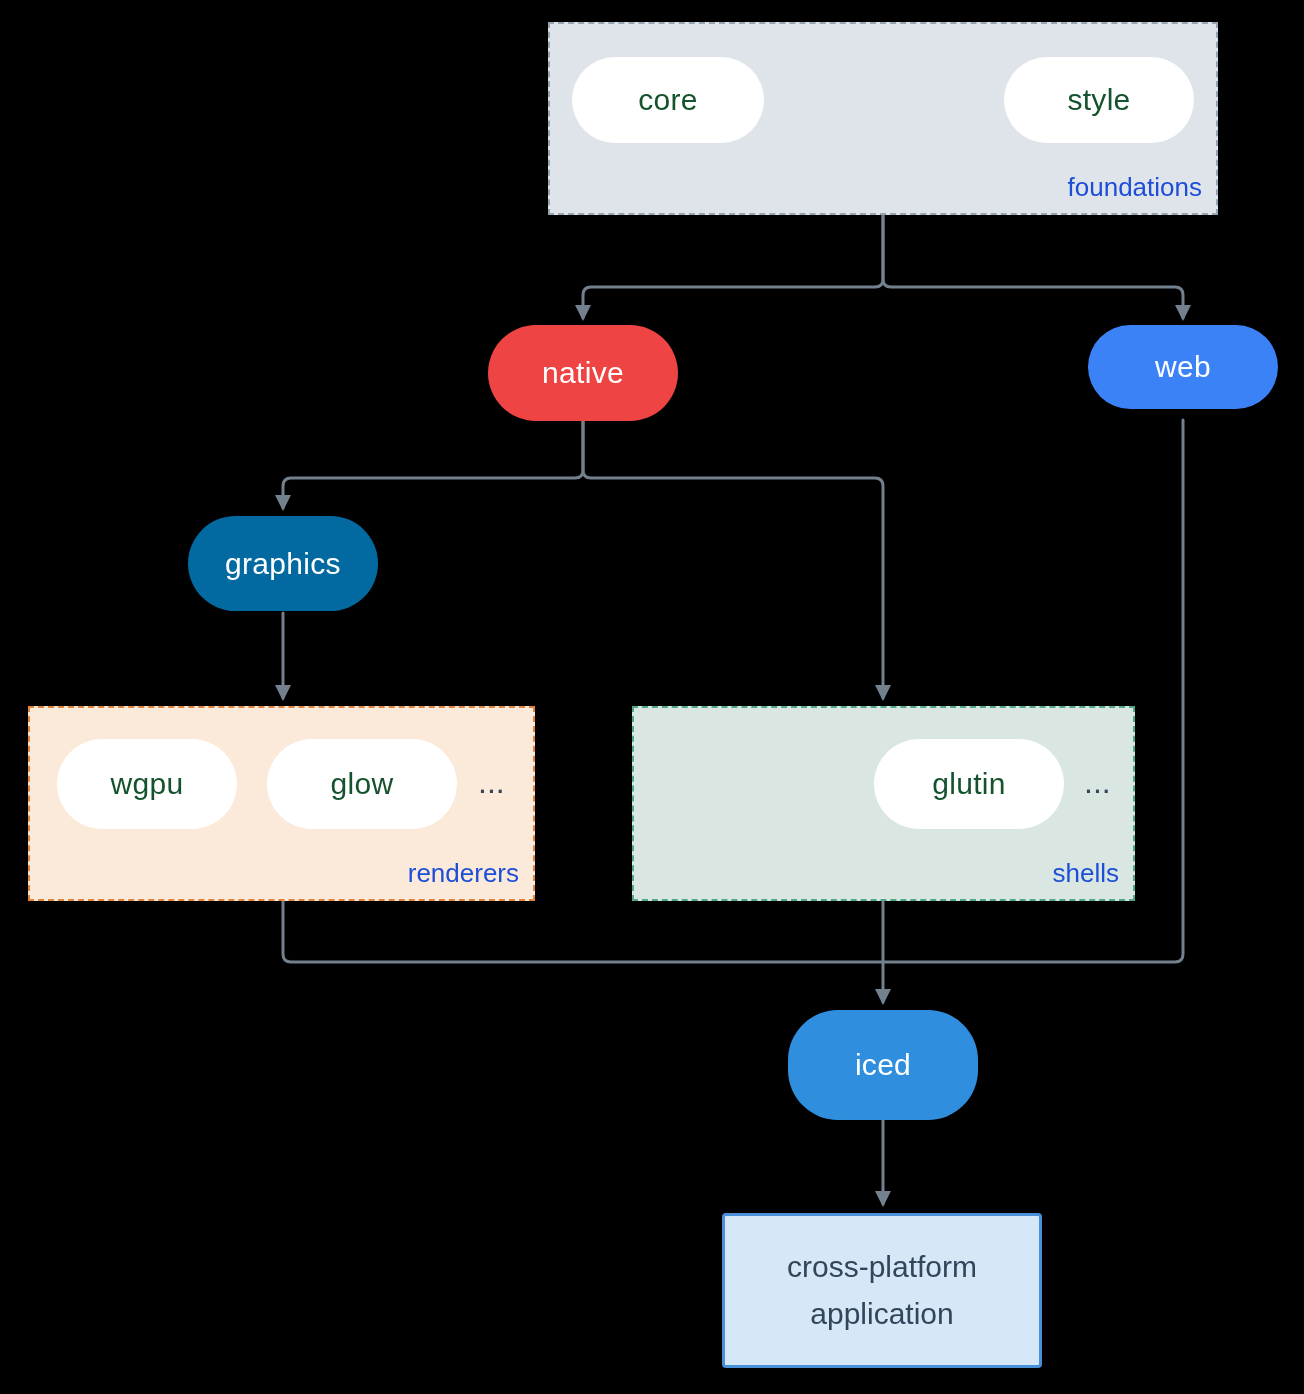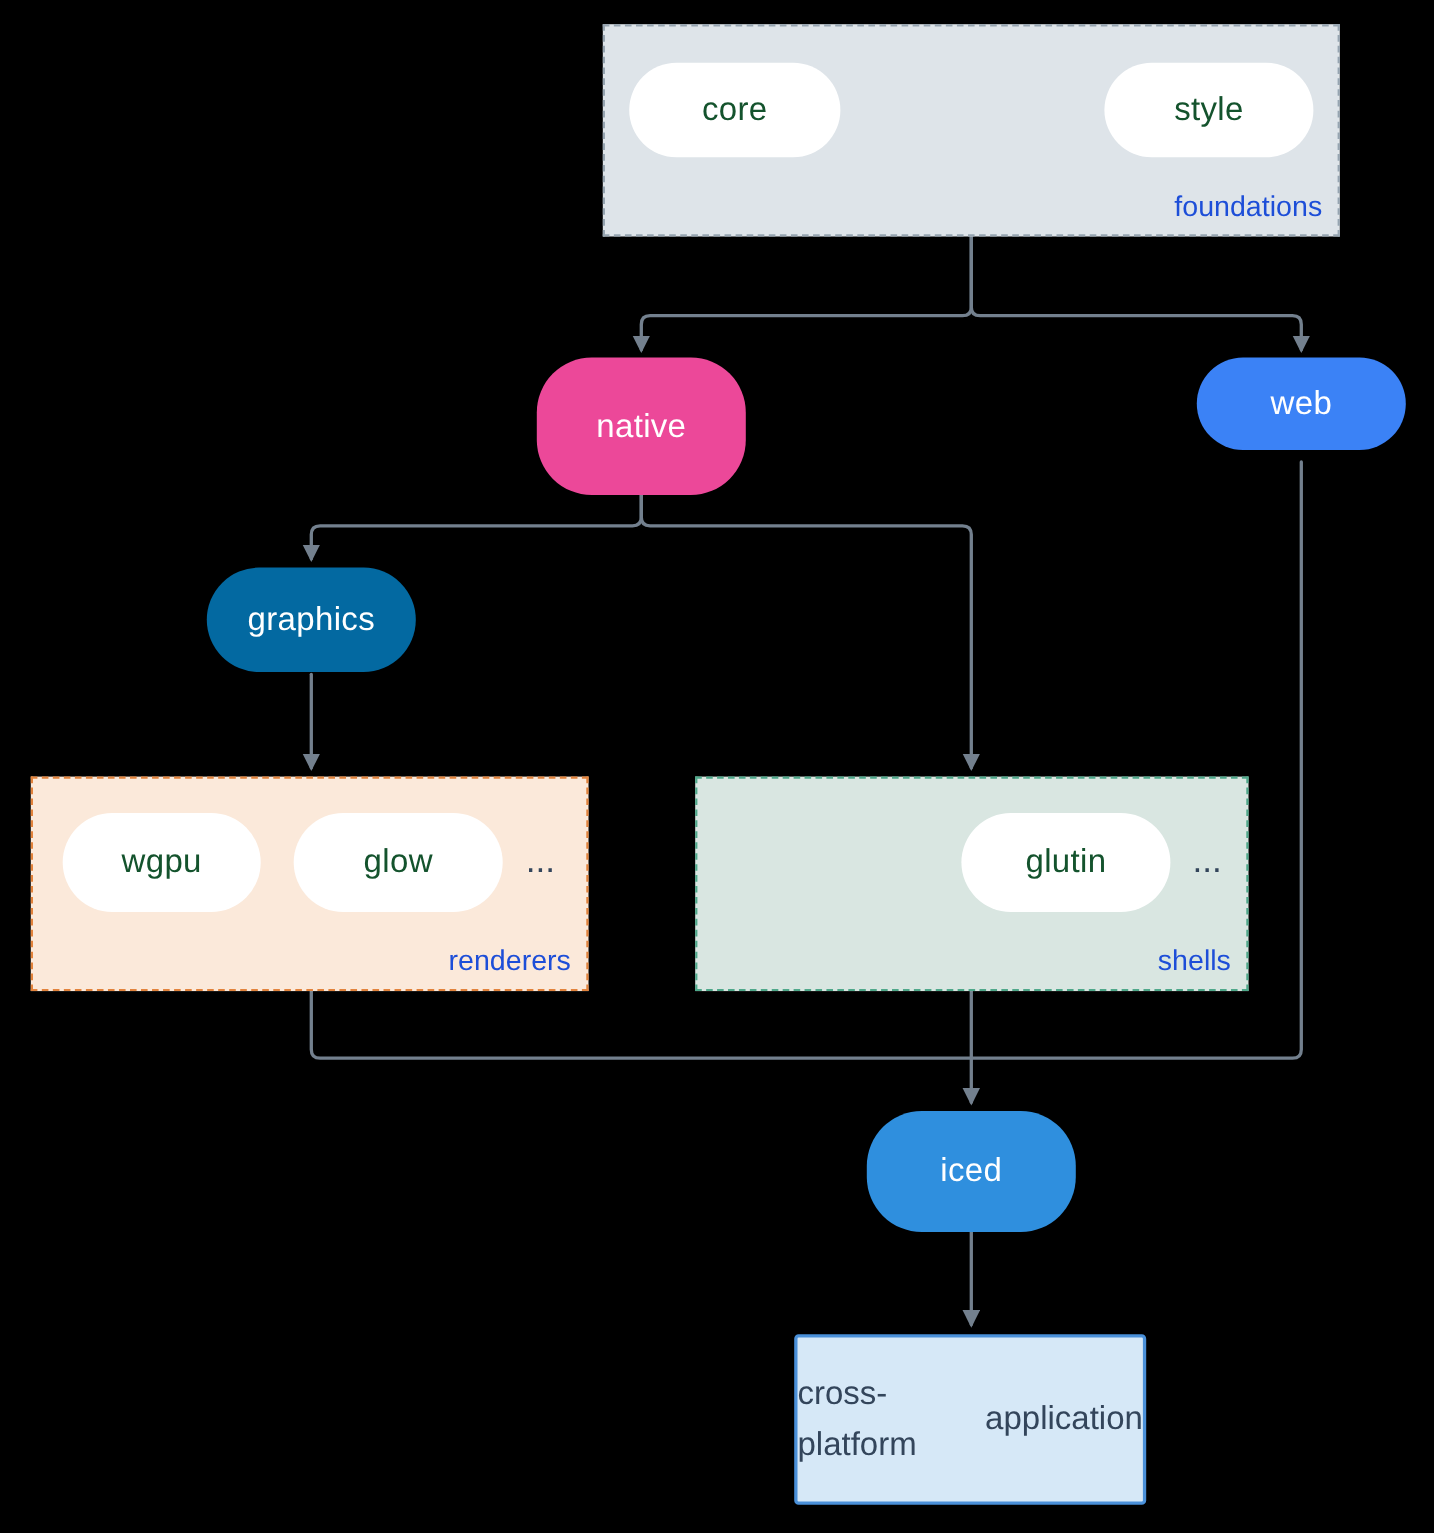--- a/index.html
+++ b/index.html
@@ -72,33 +72,33 @@
     position: absolute;
     display: flex;
     align-items: center;
     justify-content: center;
     border-radius: 50px;
     font-size: 30px;
     font-weight: 500;
     color: #FFFFFF;
     letter-spacing: 0.3px;
   }
-  .node-native  { left: 488px;  top: 325px;  width: 190px; height: 125px; background: #ec4899; }
+  .node-native  { left: 488px;  top: 325px;  width: 190px; height: 96px; background: #ef4444; }
   .node-web     { left: 1088px; top: 325px;  width: 190px; height: 84px; background: #3b82f6; }
   .node-graphics{ left: 188px;  top: 516px;  width: 190px; height: 95px; background: #0369a1; }
   .node-iced    { left: 788px;  top: 1010px; width: 190px; height: 110px; background: #2F8FDE; }
   .node-application {
     position: absolute;
     left: 722px; top: 1213px; width: 320px; height: 155px;
     box-sizing: border-box;
     background: #D6E8F7;
     border: 3px solid #4A90D9;
     border-radius: 4px;
     display: flex;
-    flex-direction: row;
+    flex-direction: column;
     align-items: center;
     justify-content: center;
     font-size: 30px;
     color: #33455B;
     line-height: 1.55;
   }
   
   .pill-core    { left: 22px;  top: 33px; width: 192px; height: 86px; }
   .pill-futures { left: 240px; top: 33px; width: 190px; height: 86px; }
   .pill-style   { left: 454px; top: 33px; width: 190px; height: 86px; }

